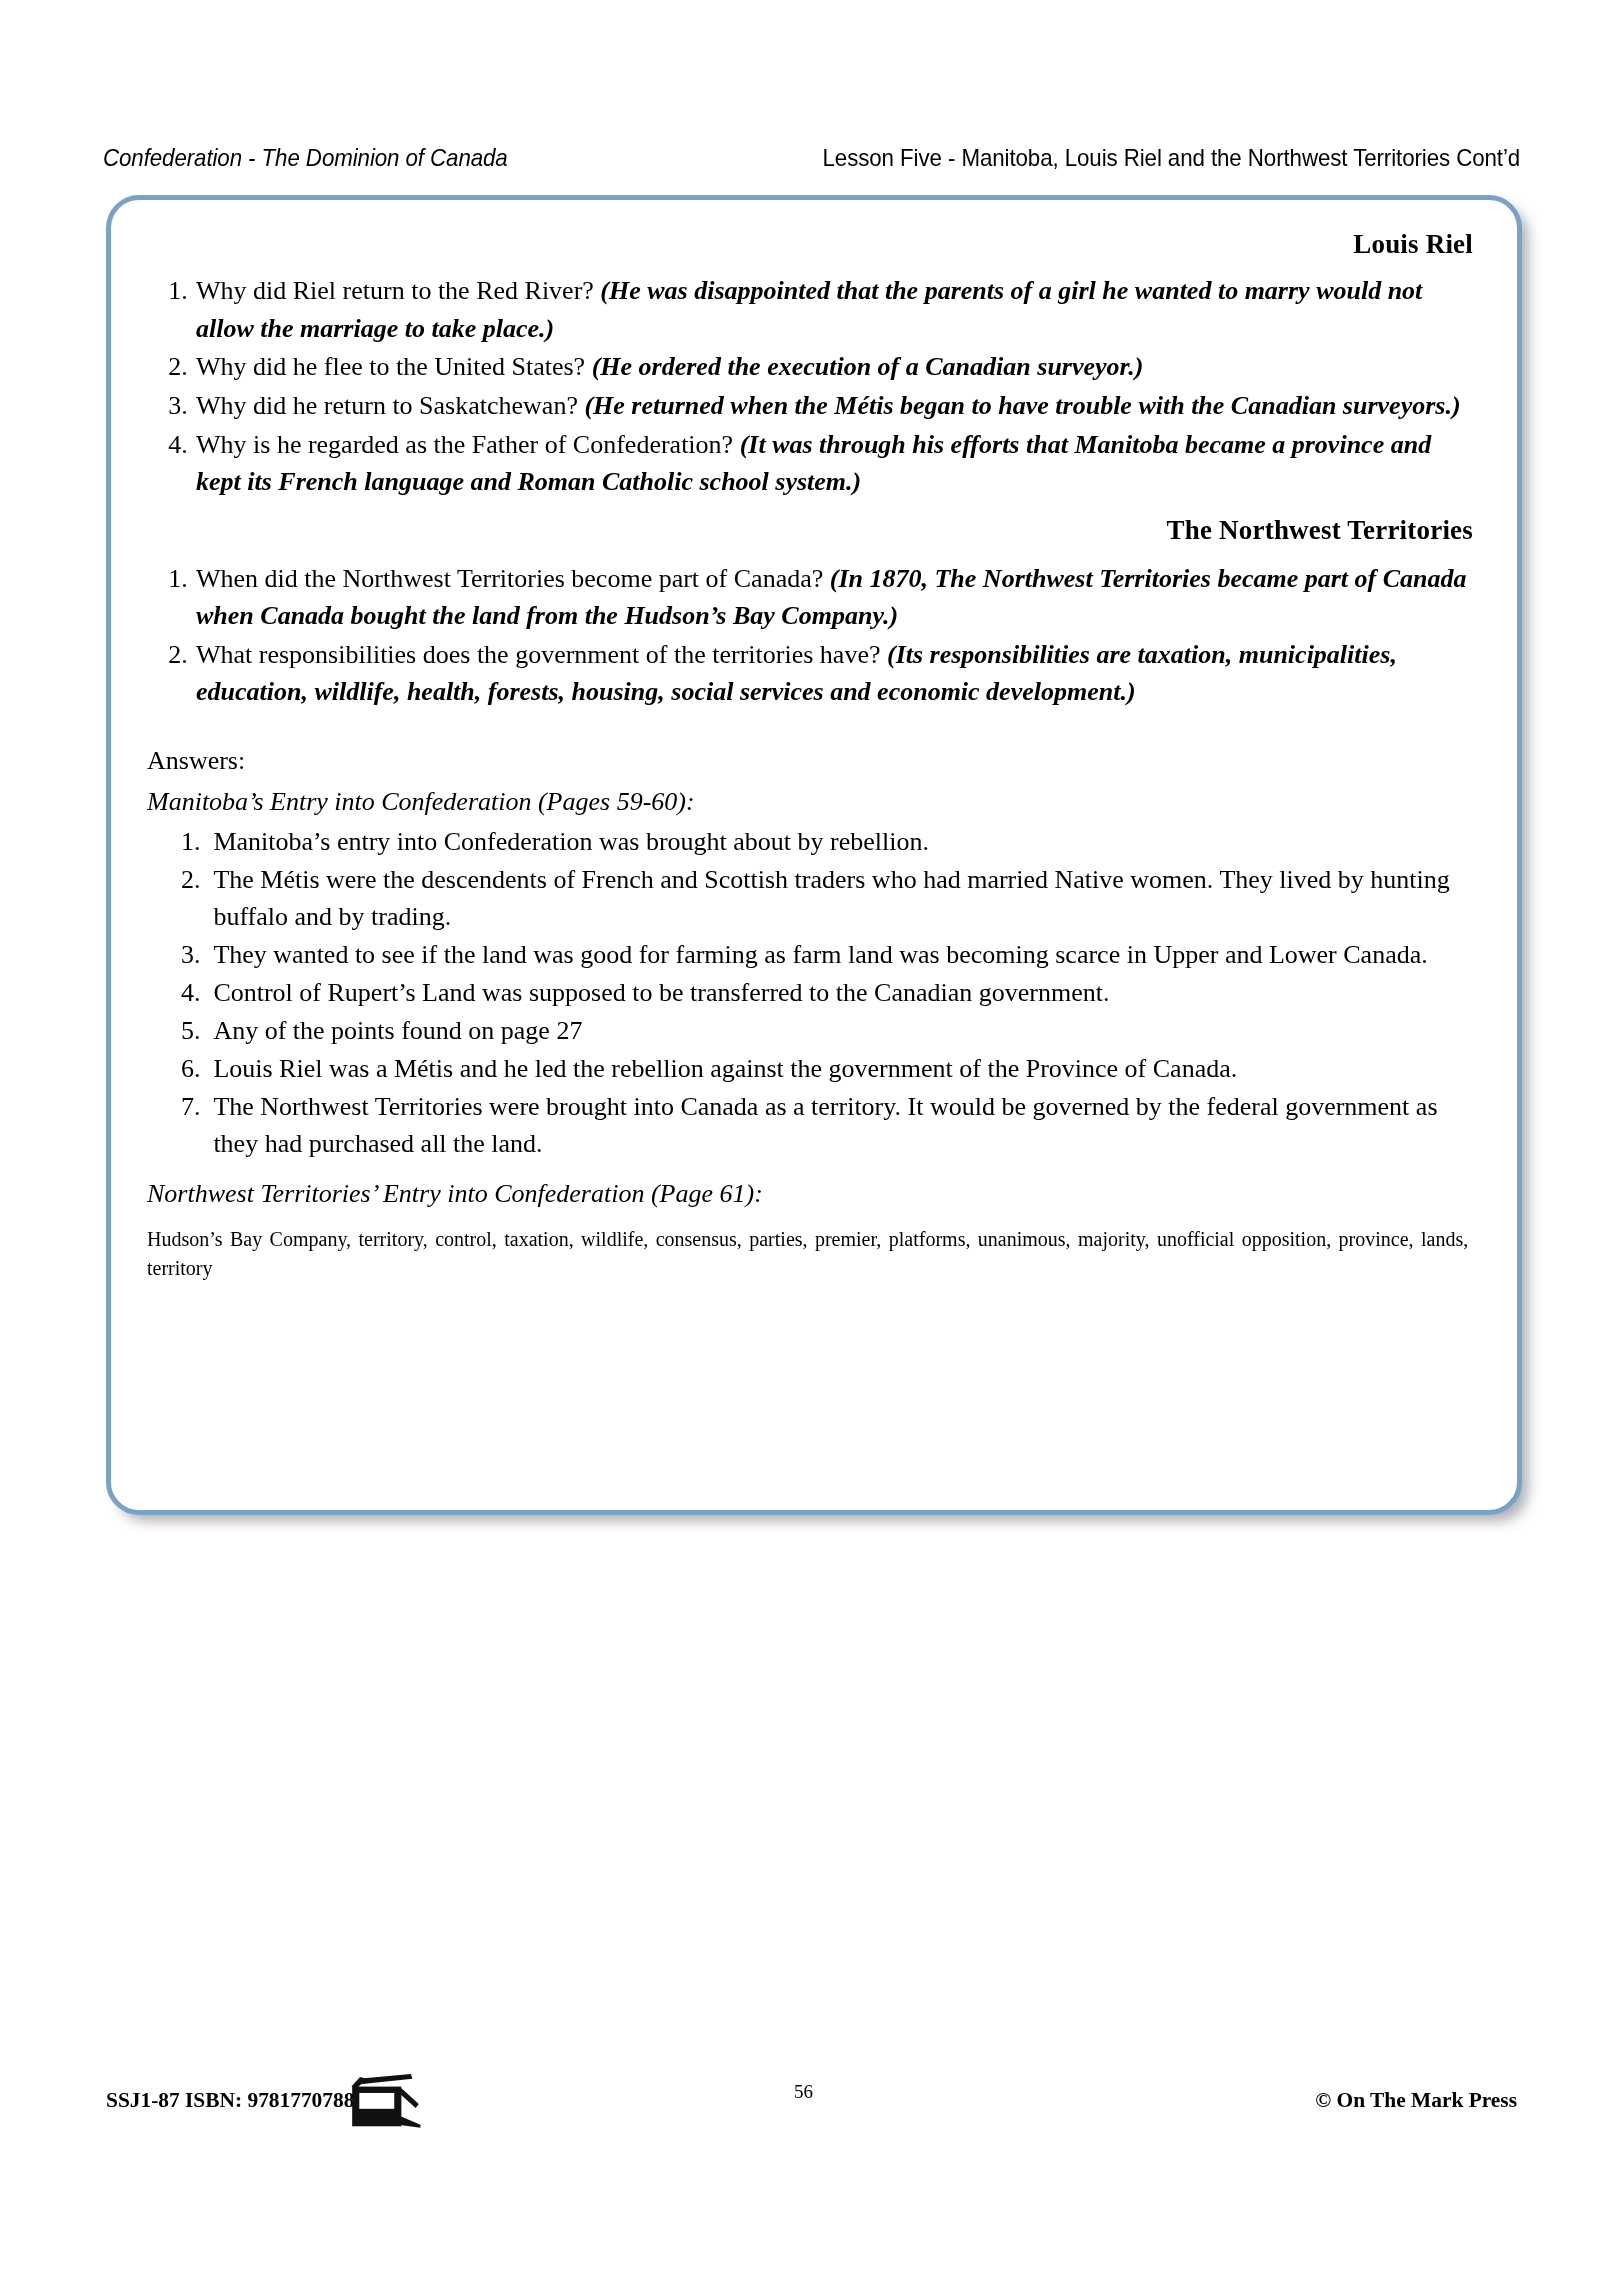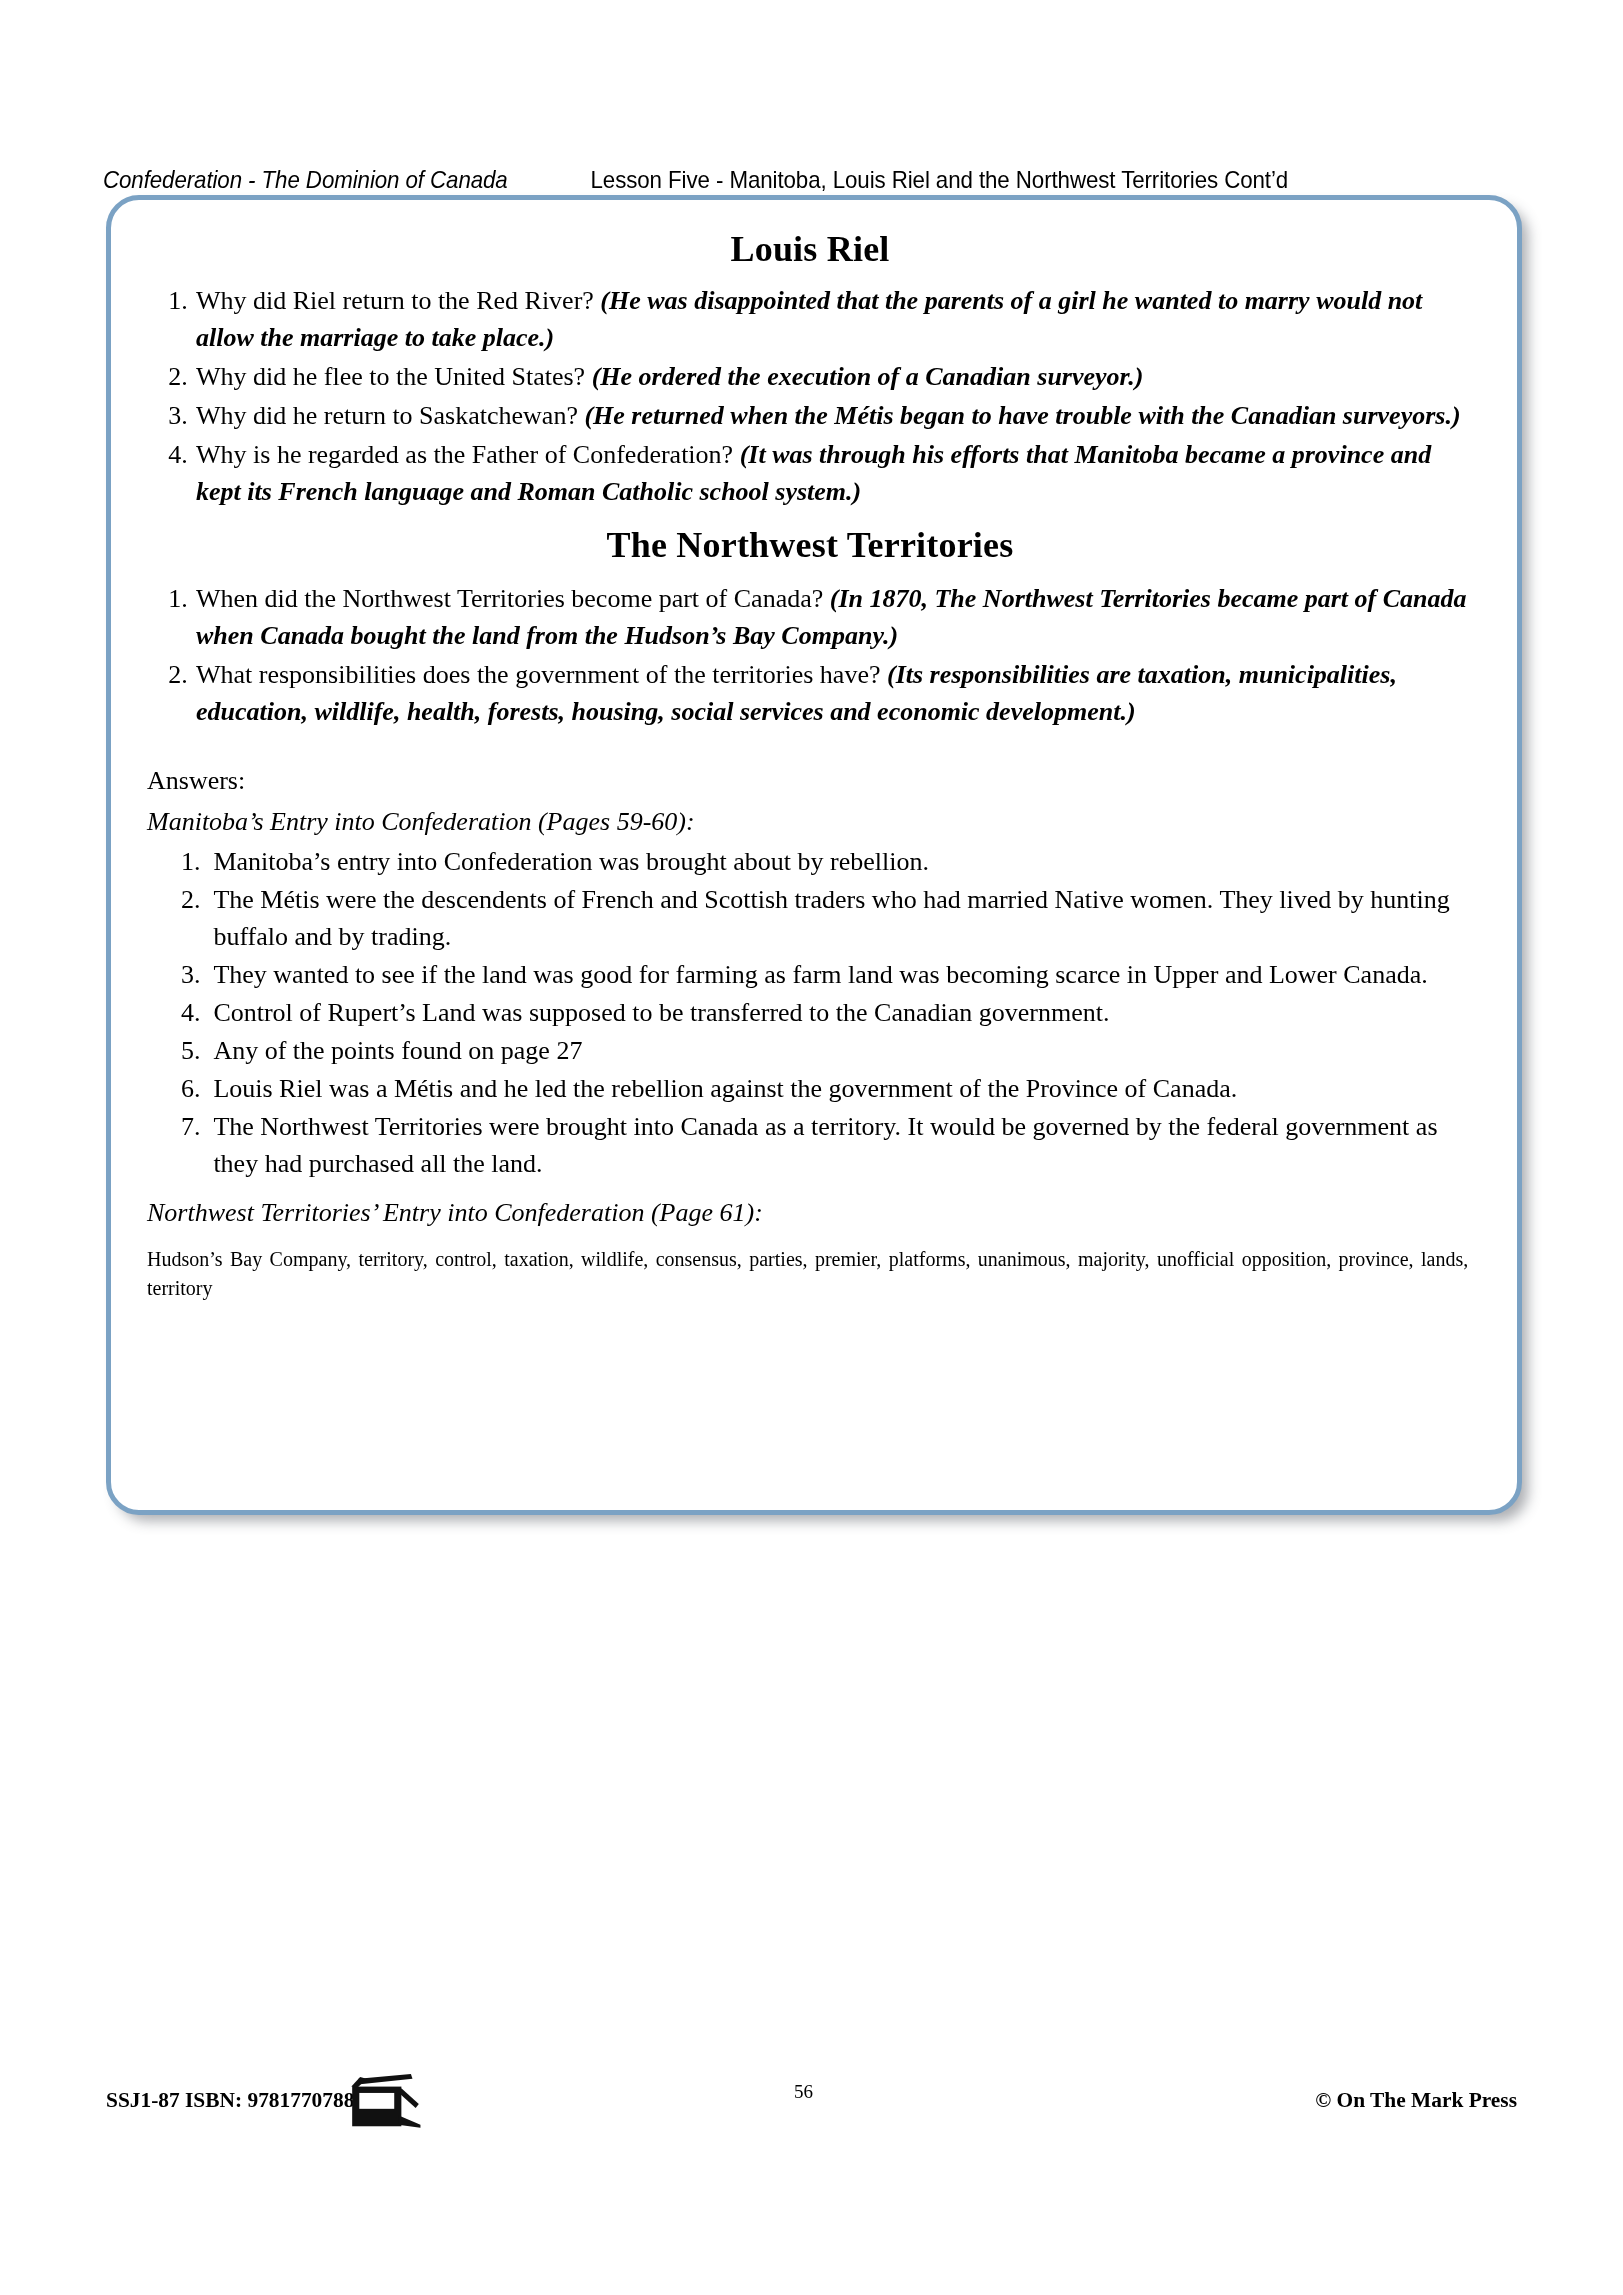--- a/index.html
+++ b/index.html
@@ -23,26 +23,26 @@
 
   
   .running-head {
     position: absolute;
     top: 144px;
     left: 103px;
     right: 103px;
     height: 35px;
     display: flex;
     align-items: flex-start;
+    justify-content: space-between;
     font-family: "Liberation Sans", "DejaVu Sans", sans-serif;
     font-size: 24px;
     font-weight: 500;
     color: #000;
     white-space: nowrap;
-    margin-top: 22px;
   }
   .running-head .left {
     font-style: italic;
     transform: scaleX(0.93);
     transform-origin: left center;
     letter-spacing: -0.1px;
   }
   .running-head .right {
     font-style: normal;
     transform: scaleX(0.93);
@@ -69,22 +69,22 @@
     left: 0;
     right: 0;
     bottom: 0;
     padding: 19px 44px 16px 36px;
     box-sizing: border-box;
   }
 
   
   h2.section-title {
     margin: 11px 0 12.7px 0;
-    text-align: center;
-    font-size: 36px;
+    text-align: right;
+    font-size: 27px;
     font-weight: bold;
     line-height: 1.1;
     letter-spacing: 0.2px;
   }
   h2.section-title.second {
     margin-top: 16px;
     margin-bottom: 14.3px;
   }
 
   .answers-label {

